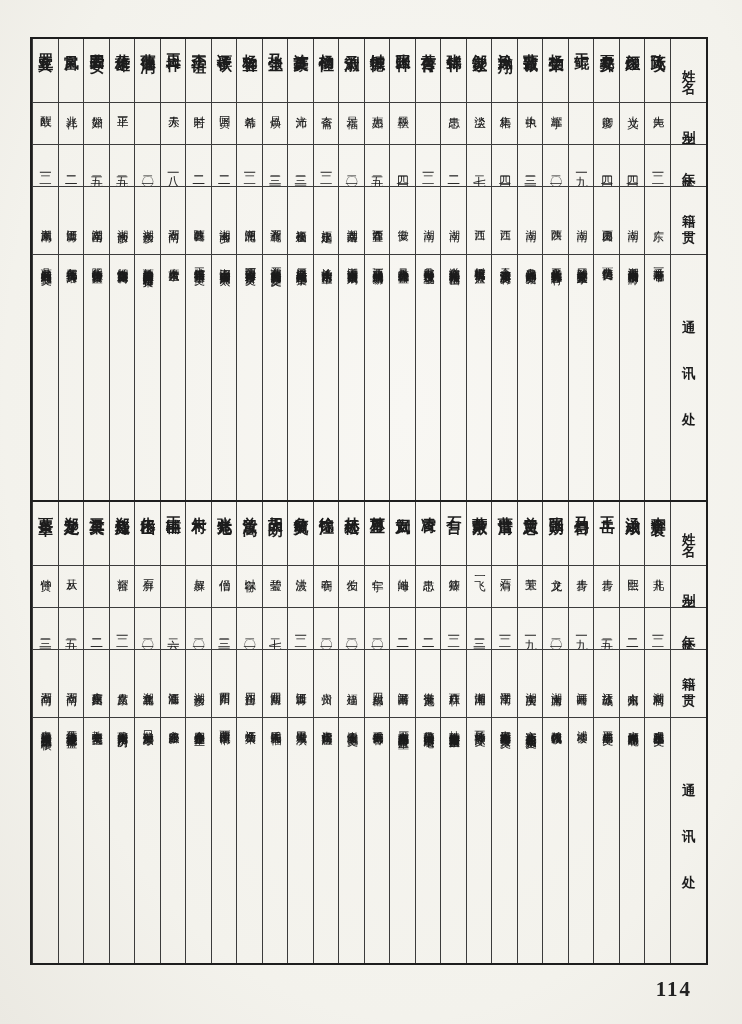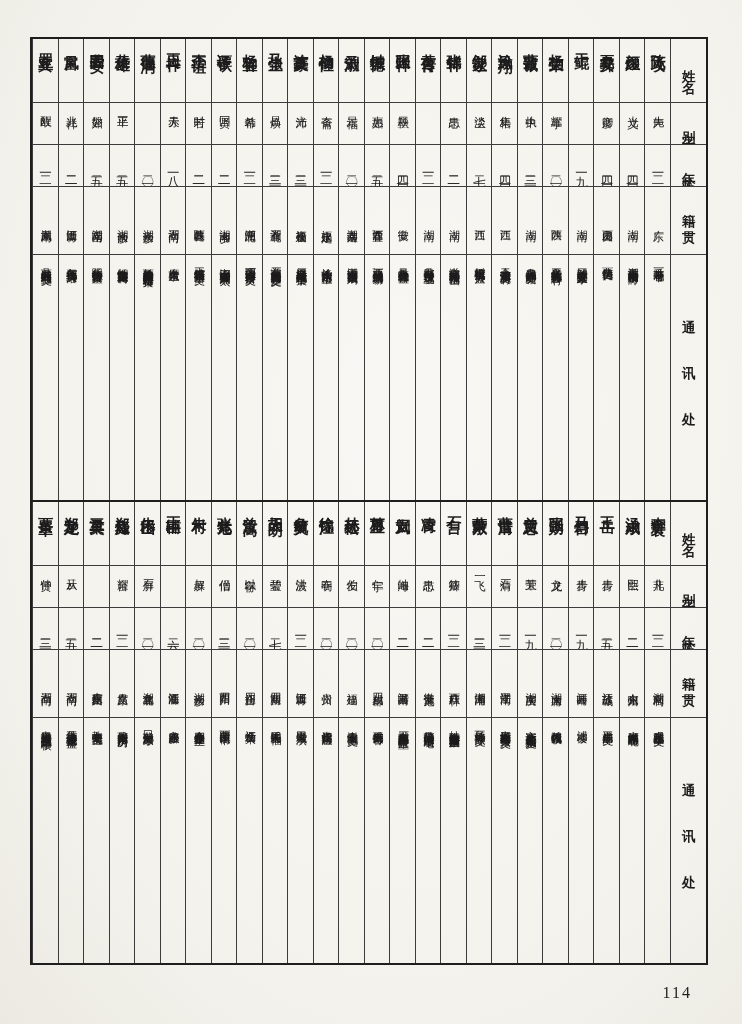--- a/index.html
+++ b/index.html
@@ -45,22 +45,23 @@
   
   .col.header .cell{padding-top:0;}
   .col.header .vt{font-weight:700;text-align:center;line-height:1;}
   .col.header .c-name .vt{font-size:13.5px;letter-spacing:0.9em;}
   .col.header .c-zi .vt{font-size:13.5px;letter-spacing:0.35em;}
   .col.header .c-age .vt{font-size:13.5px;letter-spacing:0.35em;}
   .col.header .c-native .vt{font-size:13.5px;letter-spacing:1.3em;}
   .col.header .c-addr .vt{font-size:13.5px;letter-spacing:3.4em;}
   .page-number{
     position:absolute;right:50px;bottom:22px;
-    font-size:16px;letter-spacing:2px;color:#222;
+    font-size:21px;letter-spacing:2px;color:#222;
     font-family:"Liberation Serif","DejaVu Serif",serif;
+    font-weight:bold;
   }
 </style>
 </head>
 <body>
 
 <div class="page">
   <div class="sheet">
 
     <div class="dtable top" id="table-0">
       <div class="col header">

